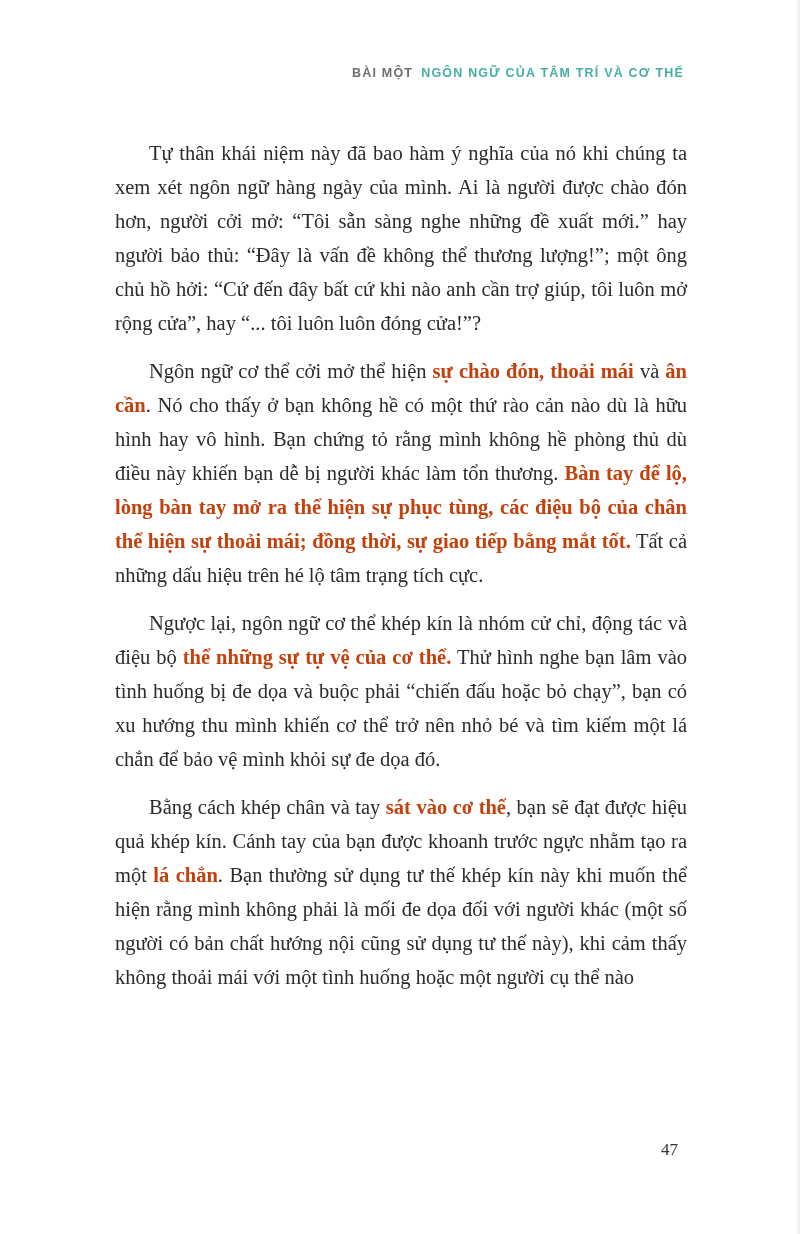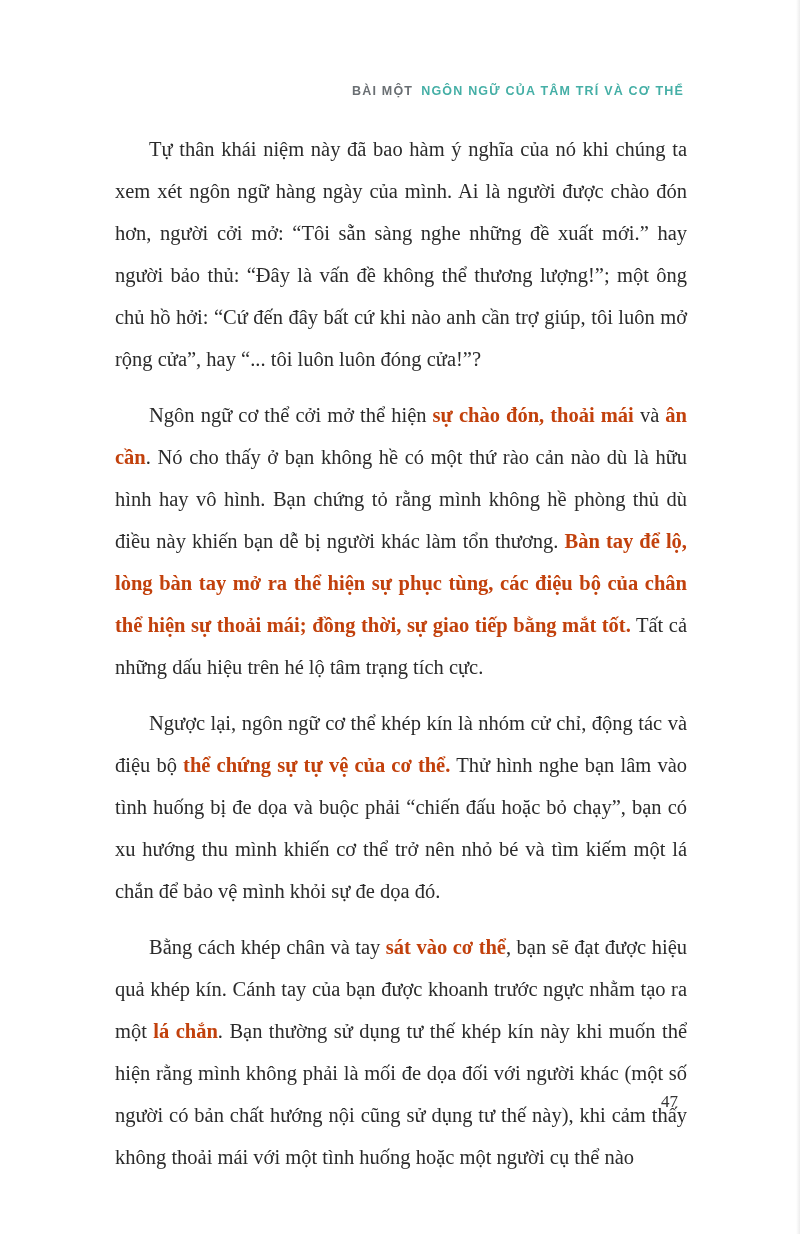--- a/index.html
+++ b/index.html
@@ -19,74 +19,74 @@
   .page::after {
     content: "";
     position: absolute;
     top: 0; right: 0;
     width: 4px; height: 100%;
     background: linear-gradient(to left, rgba(0,0,0,0.07), rgba(0,0,0,0));
     pointer-events: none;
   }
   .running-head {
     position: absolute;
-    top: 84px;
+    top: 66px;
     right: 116px;
     font-family: "Liberation Sans", "DejaVu Sans", sans-serif;
     font-size: 12.5px;
     letter-spacing: 1.2px;
     white-space: nowrap;
   }
   .running-head .chapter {
     color: #6a6f73;
     font-weight: bold;
     margin-right: 8px;
   }
   .running-head .title {
     color: #45afa6;
     font-weight: bold;
   }
   .body-text {
     position: absolute;
     left: 115px;
-    top: 128px;
+    top: 136px;
     width: 572px;
     color: #2b2b2b;
     font-size: 20.5px;
-    line-height: 42px;
+    line-height: 34px;
     text-align: justify;
   }
   .body-text p {
     margin: 0 0 14px 0;
     text-indent: 34px;
   }
   .body-text .bold {
     font-weight: bold;
     color: #c2410c;
   }
   .page-number {
     position: absolute;
-    top: 1092px;
+    top: 1140px;
     right: 122px;
     font-size: 17px;
     color: #333333;
     font-family: "Liberation Serif", "DejaVu Serif", serif;
   }
 </style>
 </head>
 <body>
 
 <div class="page">
 
   <div class="running-head">
     <span class="chapter" style="color: rgb(106, 111, 115);">BÀI MỘT</span><span class="title" style="color: rgb(69, 175, 166);">NGÔN NGỮ CỦA TÂM TRÍ VÀ CƠ THỂ</span>
   </div>
 
   <div class="body-text">
     <p><span>Tự thân khái niệm này đã bao hàm ý nghĩa của nó khi chúng ta xem xét ngôn ngữ hàng ngày của mình. Ai là người được chào đón hơn, người cởi mở: “Tôi sẵn sàng nghe những đề xuất mới.” hay người bảo thủ: “Đây là vấn đề không thể thương lượng!”; một ông chủ hồ hởi: “Cứ đến đây bất cứ khi nào anh cần trợ giúp, tôi luôn mở rộng cửa”, hay “... tôi luôn luôn đóng cửa!”?</span></p>
     <p><span>Ngôn ngữ cơ thể cởi mở thể hiện </span><span class="bold">sự chào đón, thoải mái</span><span> và </span><span class="bold">ân cần</span><span>. Nó cho thấy ở bạn không hề có một thứ rào cản nào dù là hữu hình hay vô hình. Bạn chứng tỏ rằng mình không hề phòng thủ dù điều này khiến bạn dễ bị người khác làm tổn thương. </span><span class="bold">Bàn tay để lộ, lòng bàn tay mở ra thể hiện sự phục tùng, các điệu bộ của chân thể hiện sự thoải mái; đồng thời, sự giao tiếp bằng mắt tốt.</span><span> Tất cả những dấu hiệu trên hé lộ tâm trạng tích cực.</span></p>
-    <p><span>Ngược lại, ngôn ngữ cơ thể khép kín là nhóm cử chỉ, động tác và điệu bộ </span><span class="bold">thể chứng sự tự vệ của cơ thể.</span><span> Thử hình nghe bạn lâm vào tình huống bị đe dọa và buộc phải “chiến đấu hoặc bỏ chạy”, bạn có xu hướng thu mình khiến cơ thể trở nên nhỏ bé và tìm kiếm một lá chắn để bảo vệ mình khỏi sự đe dọa đó.</span></p>
+    <p><span>Ngược lại, ngôn ngữ cơ thể khép kín là nhóm cử chỉ, động tác và điệu bộ </span><span class="bold">thể những sự tự vệ của cơ thể.</span><span> Thử hình nghe bạn lâm vào tình huống bị đe dọa và buộc phải “chiến đấu hoặc bỏ chạy”, bạn có xu hướng thu mình khiến cơ thể trở nên nhỏ bé và tìm kiếm một lá chắn để bảo vệ mình khỏi sự đe dọa đó.</span></p>
     <p><span>Bằng cách khép chân và tay </span><span class="bold">sát vào cơ thể</span><span>, bạn sẽ đạt được hiệu quả khép kín. Cánh tay của bạn được khoanh trước ngực nhằm tạo ra một </span><span class="bold">lá chắn</span><span>. Bạn thường sử dụng tư thế khép kín này khi muốn thể hiện rằng mình không phải là mối đe dọa đối với người khác (một số người có bản chất hướng nội cũng sử dụng tư thế này), khi cảm thấy không thoải mái với một tình huống hoặc một người cụ thể nào</span></p>
   </div>
 
   <div class="page-number">47</div>
 
 </div>
 
 </body></html>

